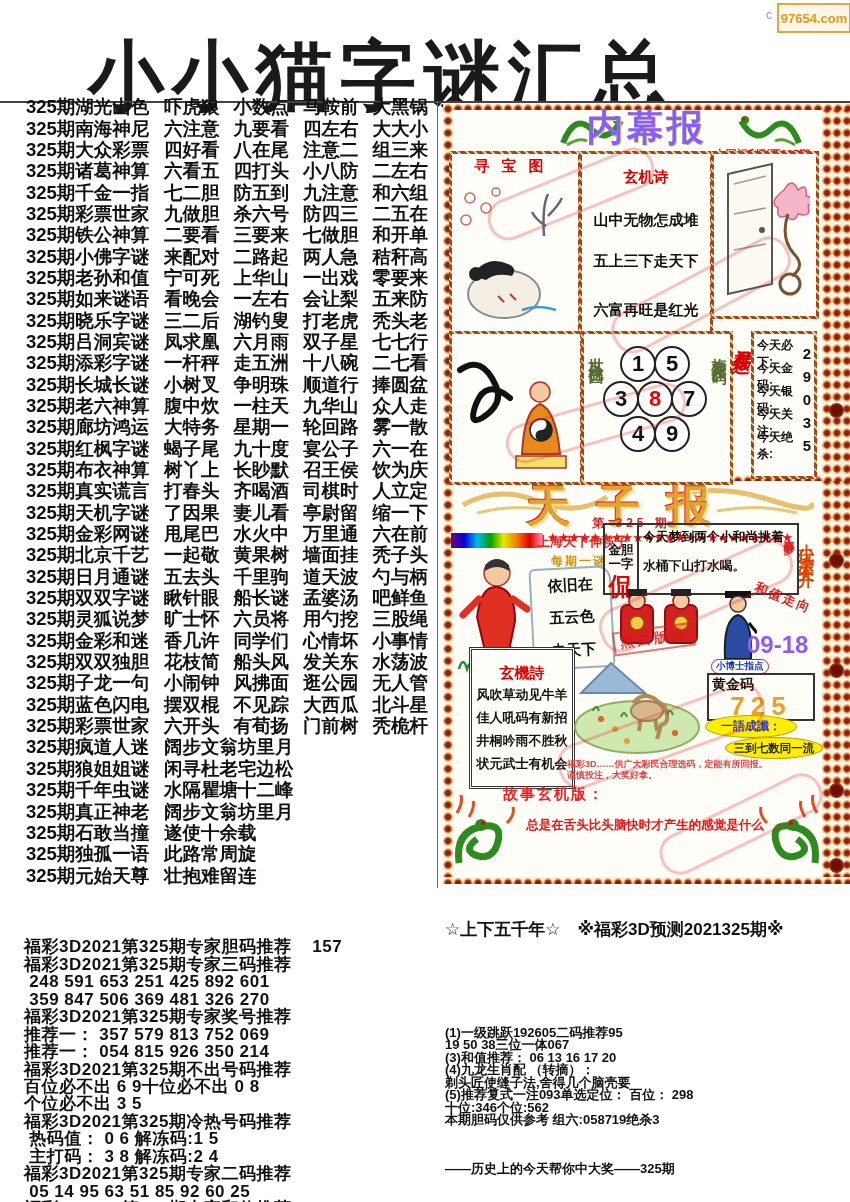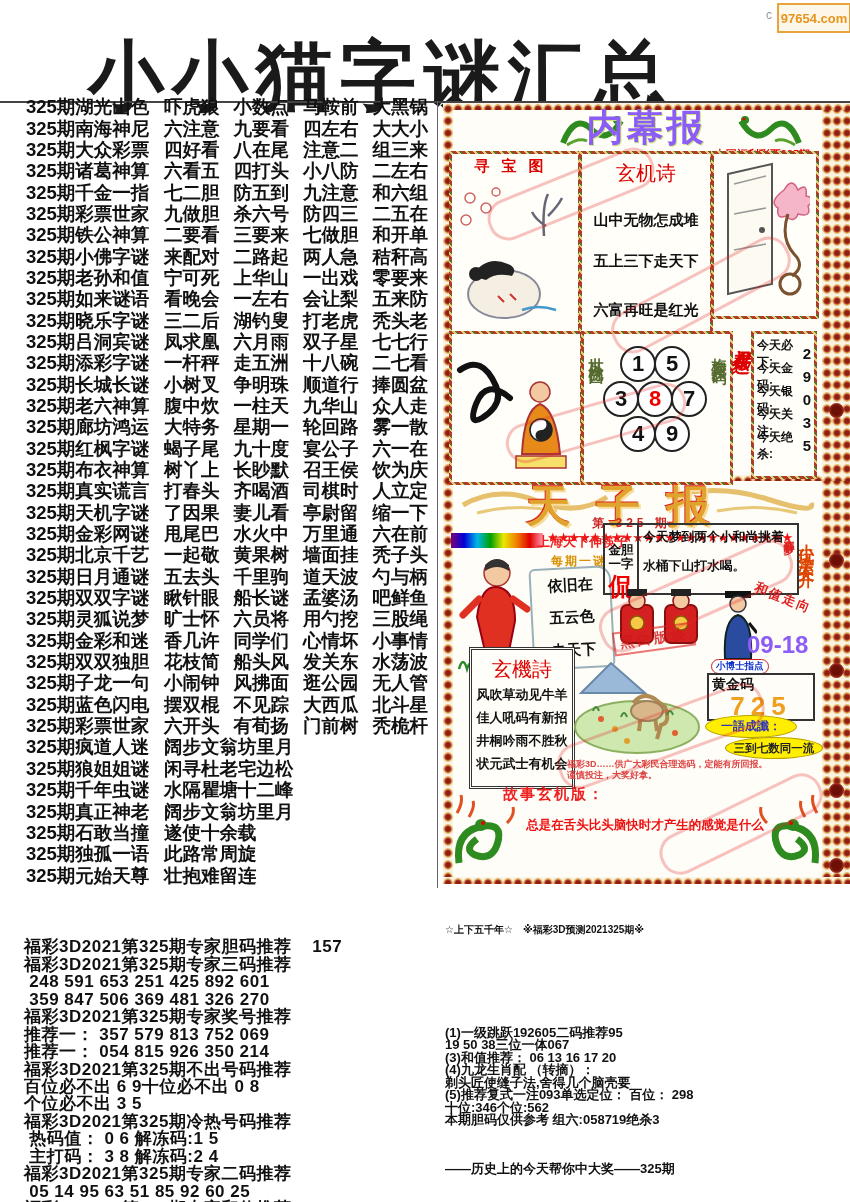--- a/index.html
+++ b/index.html
@@ -25,21 +25,21 @@
               white-space:nowrap;}
   .rt{flex:0 0 138px;}
   .rp{flex:0 0 69.5px;overflow:visible;}
 
   
   .left-bottom{position:absolute;left:24px;top:886px;font-weight:bold;font-size:17px;
                line-height:17.45px;white-space:pre;letter-spacing:0.5px;}
 
   
   .right-bottom{position:absolute;left:445px;top:886px;width:402px;font-weight:bold;white-space:pre;}
-  .rb-header{font-size:10px;line-height:15px;}
+  .rb-header{font-size:17px;line-height:15px;}
   .rb-line{font-size:13px;line-height:12.45px;}
   .rb-hist-title{font-size:13px;line-height:12.45px;}
 
   
   .panel{position:absolute;left:443px;top:103px;width:407px;height:781px;background:#fffdf7;}
   .frame{position:absolute;background-color:#faf3e3;
          background-image:radial-gradient(circle at 5px 6px,#8a1f14 2px,#c44b2e 3.2px,rgba(0,0,0,0) 4px),
                           radial-gradient(circle at 5px 6px,#e4c27a 4.6px,rgba(0,0,0,0) 5.2px);
          background-size:10px 12px;}
   .seal{position:absolute;width:15px;height:15px;border-radius:50%;
@@ -47,21 +47,21 @@
   .fb{border:3px solid #c0392b;
       border-image:repeating-linear-gradient(45deg,#b23a2a 0 3px,#e8c97a 3px 5px,#4a7a2a 5px 6px) 3;}
   .wm{position:absolute;border:3px solid rgba(225,40,40,0.28);border-radius:20px;pointer-events:none;}
 
   .neimu-title{position:absolute;left:0;right:0;top:0;text-align:center;font-size:37px;font-weight:bold;
                color:#8b5cf6;letter-spacing:3px;text-shadow:1px 1px 0 #cde37a;}
   .neimu-issue{position:absolute;right:40px;top:44px;font-size:11px;font-weight:bold;color:#e00500;}
 
   .xunbao-title{font-size:15px;font-weight:bold;color:#d00;letter-spacing:12px;text-align:center;
                 padding-top:3px;}
-  .poem-title{font-size:20px;font-weight:normal;color:#d00;text-align:center;padding-top:6px;}
+  .poem-title{font-size:15px;font-weight:bold;color:#d00;text-align:center;padding-top:14px;}
   .poem-line{font-family:"Liberation Serif","DejaVu Serif",serif;font-weight:bold;font-size:15px;
              text-align:center;white-space:nowrap;}
   .vtext{writing-mode:vertical-rl;text-orientation:upright;font-weight:bold;}
   .circle{position:absolute;width:32px;height:32px;border:2px solid #222;border-radius:50%;
           background:#fff;display:flex;align-items:center;justify-content:center;
           font-size:22px;font-weight:bold;}
   .today-row{display:flex;justify-content:space-between;align-items:center;padding:0 3px;height:23px;}
   .today-k{font-size:12px;font-weight:bold;}
   .today-v{font-size:15px;font-weight:bold;}
 

